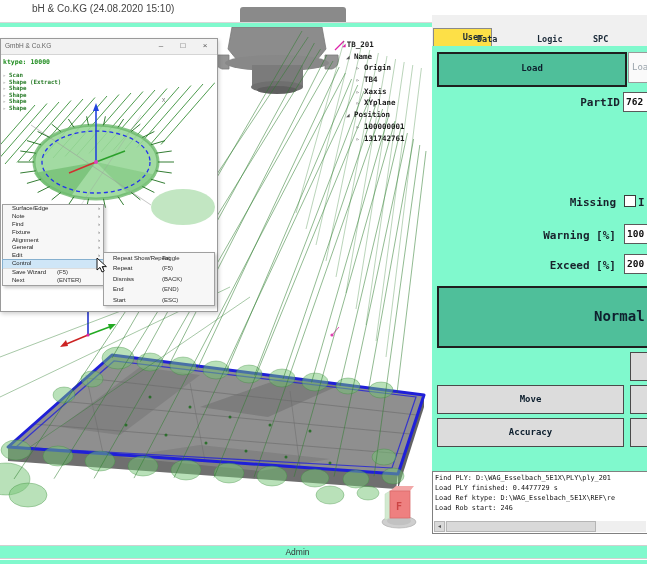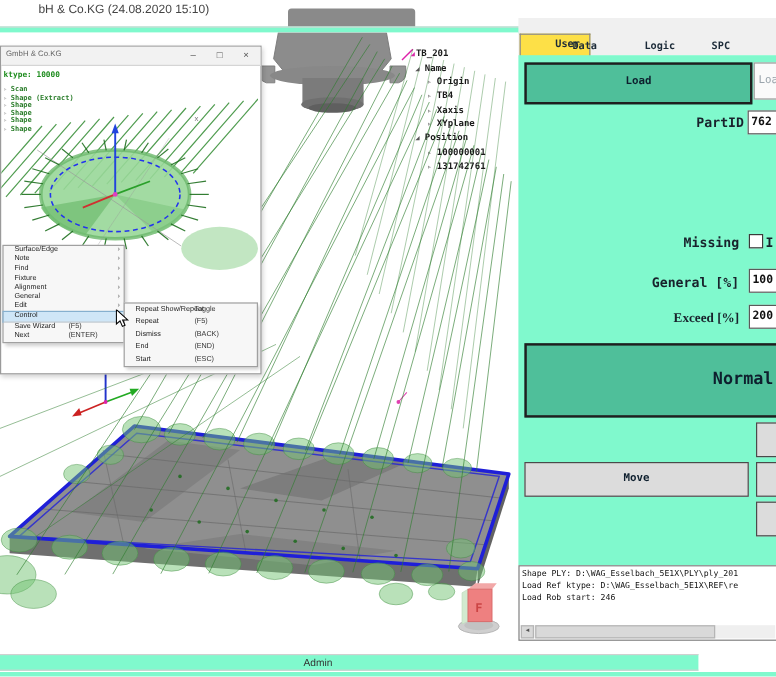--- a/index.html
+++ b/index.html
@@ -88,21 +88,21 @@
   .logline{white-space:nowrap;}
   .hscroll{position:absolute;left:1px;right:1px;bottom:1px;height:11px;background:#efefef;}
   .harrow{position:absolute;left:0;top:0;width:11px;height:11px;background:#d9d9d9;
           border:1px solid #b5b5b5;box-sizing:border-box;font-size:5px;color:#555;text-align:center;
           line-height:9px;}
   .harrow::after{content:"◄";}
   .hthumb{position:absolute;left:12px;top:0;width:150px;height:11px;background:#d9d9d9;
           border:1px solid #b5b5b5;box-sizing:border-box;}
 
   
-  .admin-bar{left:0;top:545px;width:582px;height:12px;background:#80f9cd;
+  .admin-bar{left:0;top:545px;width:647px;height:12px;background:#80f9cd;
              border-top:1px solid #d0d0d0;border-bottom:1px solid #d0d0d0;}
   .admin-lbl{position:absolute;left:0;right:0;top:1px;text-align:center;font-size:8.5px;color:#333;
              transform:translateX(-26px);}
   .bottom-strip{left:0;top:560px;width:647px;height:4px;background:#80f9cd;}
 
   .cursor-svg{left:96px;top:231px;width:12px;height:16px;}
 </style>
 </head>
 <body>
 
@@ -374,38 +374,40 @@
   <div class="abs btn-teal btn-lbl load-btn">Load</div>
   <div class="abs load-status nowrap">Load</div>
 
   <div class="abs plabel" style="left:540px;top:96px;width:80px;">PartID</div>
   <div class="abs pinput" style="left:623px;top:92px;width:40px;height:18px;">762</div>
 
   <div class="abs plabel" style="left:540px;top:196px;width:76px;">Missing</div>
   <div class="abs chk"></div>
   <div class="abs plabel" style="left:638px;top:196px;width:12px;text-align:left;">I</div>
 
-  <div class="abs plabel" style="left:540px;top:229px;width:76px;">General [%]</div>
+  <div class="abs plabel" style="left:540px;top:229px;width:76px;">Warning [%]</div>
   <div class="abs pinput" style="left:624px;top:224px;width:40px;height:18px;">100</div>
 
-  <div class="abs plabel" style="left:540px;top:259px;width:76px;font-family:Liberation Serif, serif;">Exceed [%]</div>
+  <div class="abs plabel" style="left:540px;top:259px;width:76px;">Exceed [%]</div>
   <div class="abs pinput" style="left:624px;top:254px;width:40px;height:18px;">200</div>
 
   <div class="abs btn-teal normal-btn">
     <span class="normal-lbl">Normal</span>
   </div>
 
   <div class="abs btn-gray btn-lbl row-btn" style="top:385px;">Move</div>
+  <div class="abs btn-gray btn-lbl row-btn" style="top:418px;">Accuracy</div>
   <div class="abs btn-gray stub-btn" style="top:352px;"></div>
   <div class="abs btn-gray stub-btn" style="top:385px;"></div>
   <div class="abs btn-gray stub-btn" style="top:418px;"></div>
 
   <div class="abs logbox">
     <div class="logtext">
-      <div class="logline">Shape PLY: D:\WAG_Esselbach_5E1X\PLY\ply_201</div>
+      <div class="logline">Find PLY: D:\WAG_Esselbach_5E1X\PLY\ply_201</div>
+      <div class="logline">Load PLY finished: 0.4477729 s</div>
       <div class="logline">Load Ref ktype: D:\WAG_Esselbach_5E1X\REF\re</div>
       <div class="logline">Load Rob start: 246</div>
     </div>
     <div class="hscroll">
       <div class="harrow"></div>
       <div class="hthumb"></div>
     </div>
   </div>
 
   <div class="abs admin-bar">

